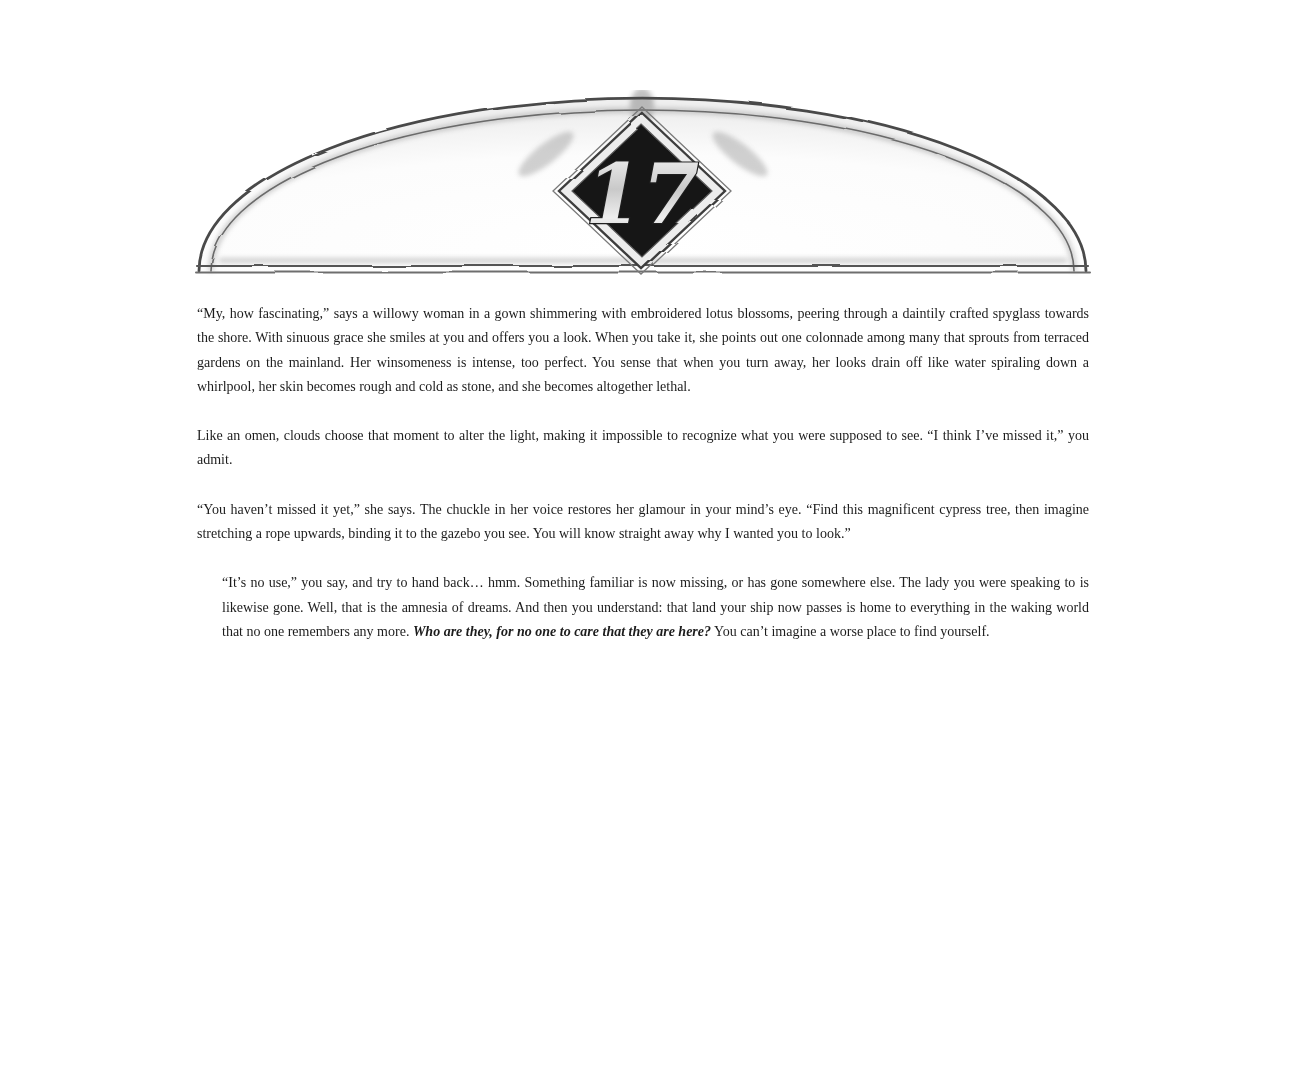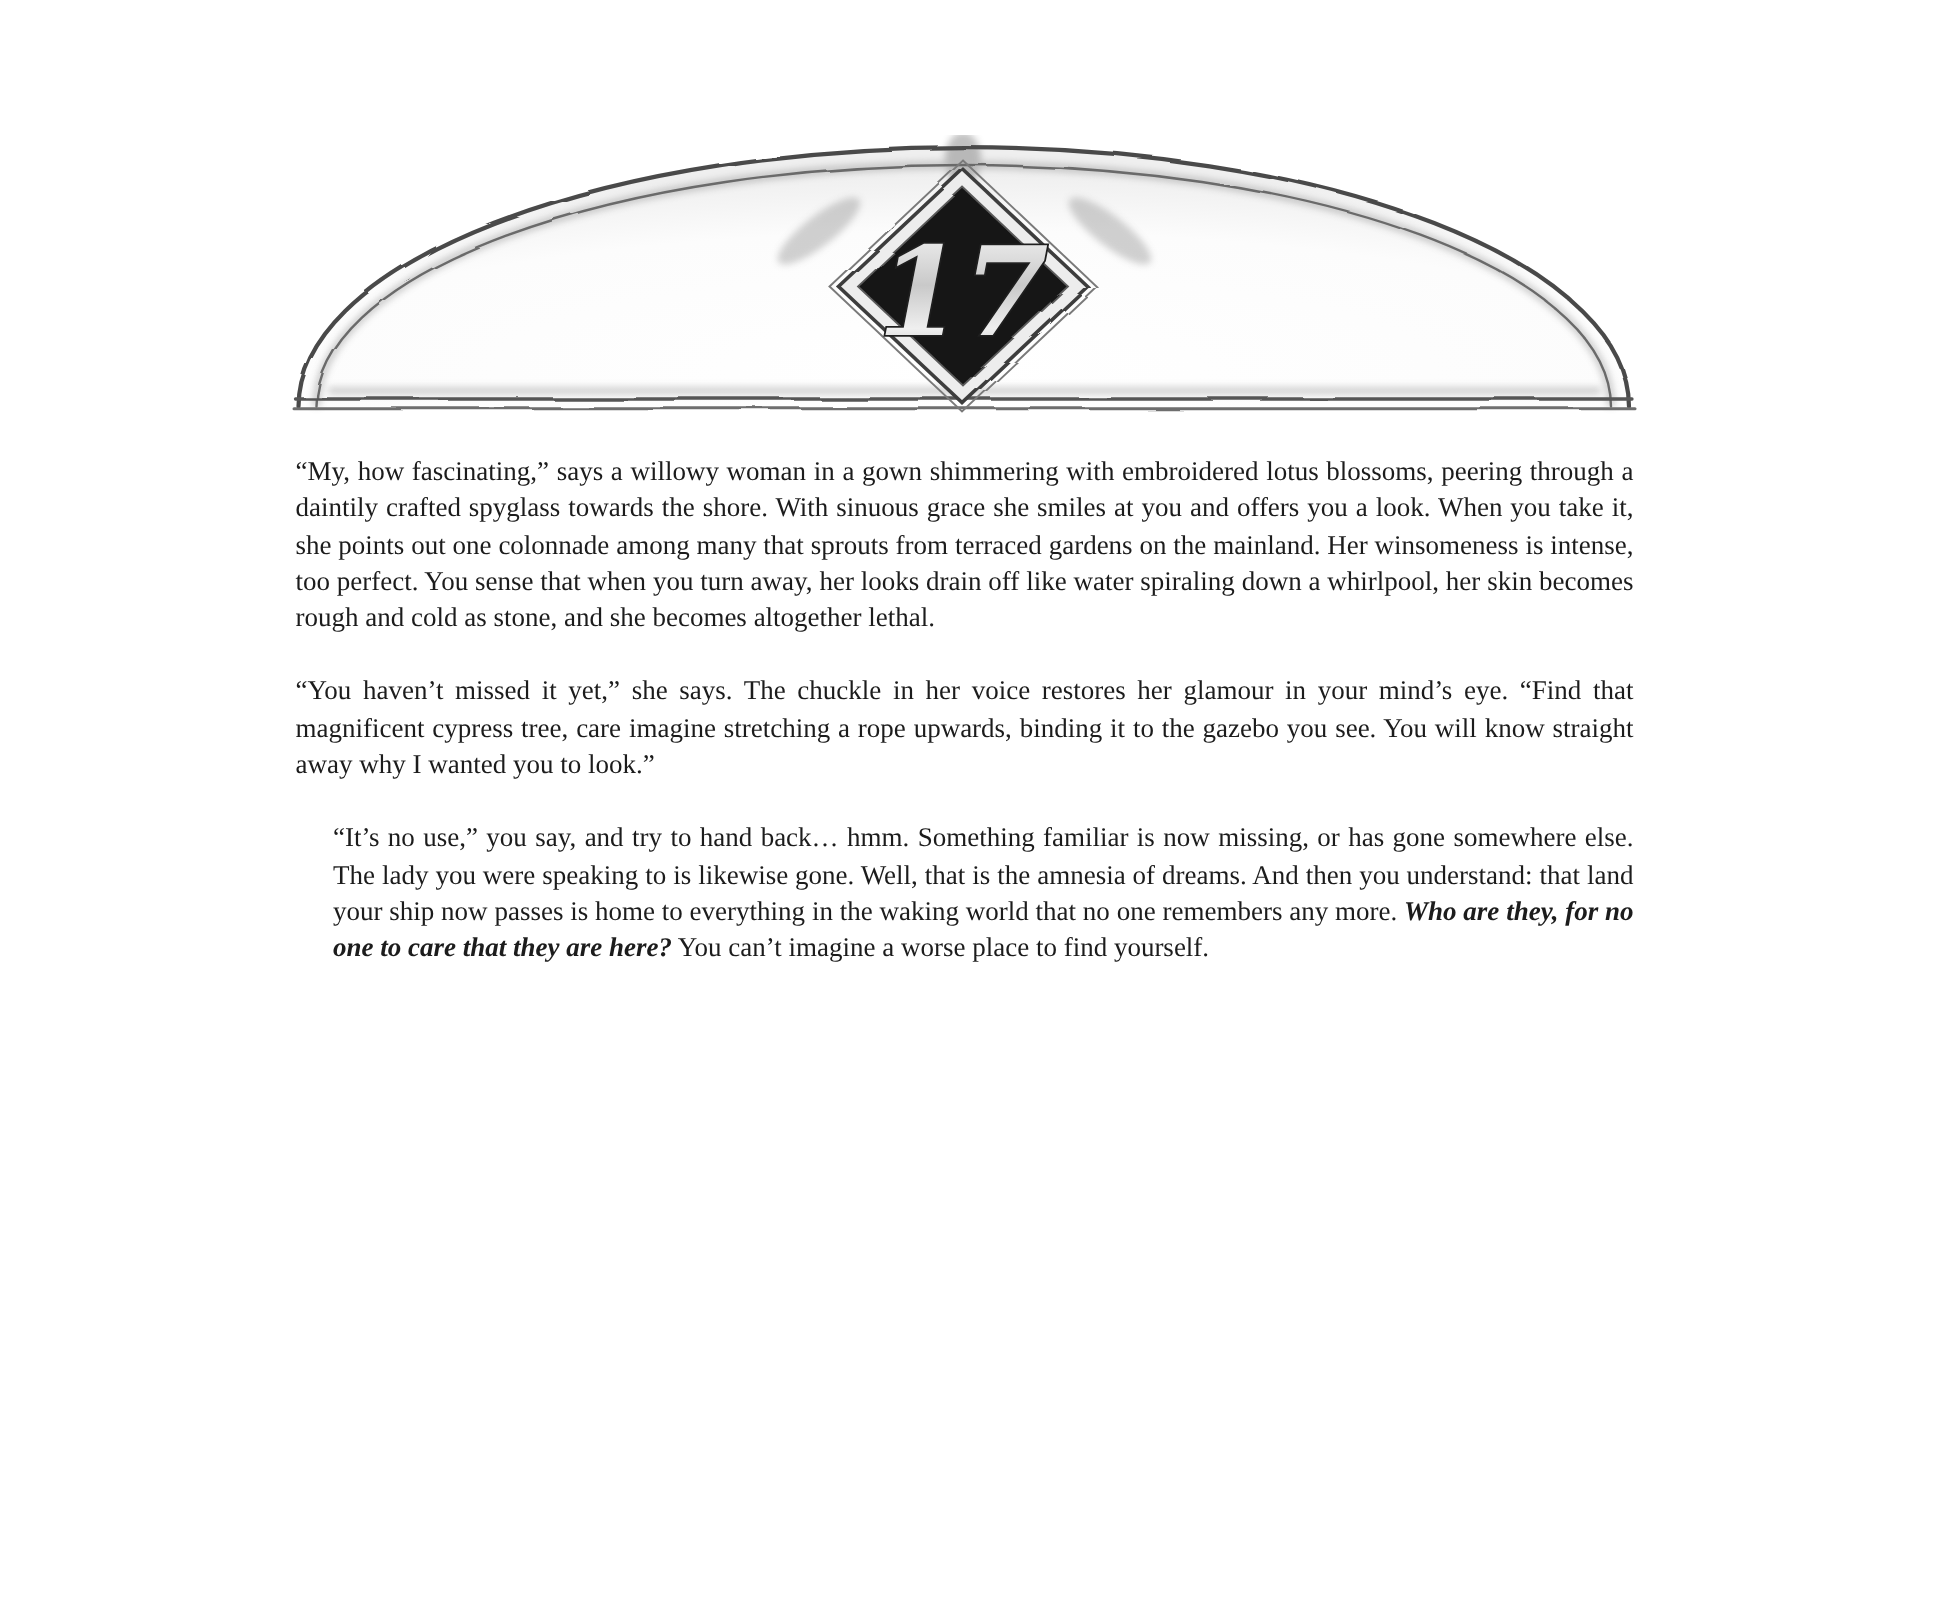--- a/index.html
+++ b/index.html
@@ -19,21 +19,21 @@
     margin:0;padding:0;
   }
   .illustration svg{display:block;width:100%;height:100%;}
   .bodytext{
     position:absolute;
     left:197px;top:302px;
     width:892px;
   }
   .bodytext p{
     margin:0 0 25px 0;
-    font-size:18px;
+    font-size:14px;
     line-height:24.3px;
     text-align:justify;
     text-justify:inter-word;
   }
   .bodytext p:last-child{margin-bottom:0;margin-left:25px;}
   .strong-em{font-weight:bold;font-style:italic;}
   .numeral{
     font-family:"DejaVu Serif", serif;
     font-weight:bold;
     font-style:italic;
@@ -89,19 +89,20 @@
         <path d="M448,17 L537,101 L448,185 L359,101 Z" fill="none" stroke="#7a7a7a" stroke-width="1.3" filter="url(#sketch)"></path>
         <path d="M448,23 L531,101 L448,179 L365,101 Z" fill="#ededed" stroke="#3e3e3e" stroke-width="2.4" filter="url(#sketch)"></path>
         <path d="M448,35 L518,101 L448,167 L378,101 Z" fill="#141414" stroke="#5a5a5a" stroke-width="1.2" filter="url(#sketch)"></path>
         <text class="numeral" x="448" y="133" font-size="82" text-anchor="middle" fill="url(#metal)" stroke="#1f1f1f" stroke-width="2.4">17</text>
       </g>
     </svg>
   </figure>
 
   <article class="bodytext">
     <p>“My, how fascinating,” says a willowy woman in a gown shimmering with embroidered lotus blossoms, peering through a daintily crafted spyglass towards the shore. With sinuous grace she smiles at you and offers you a look. When you take it, she points out one colonnade among many that sprouts from terraced gardens on the mainland. Her winsomeness is intense, too perfect. You sense that when you turn away, her looks drain off like water spiraling down a whirlpool, her skin becomes rough and cold as stone, and she becomes altogether lethal.</p>
-    <p>“You haven’t missed it yet,” she says. The chuckle in her voice restores her glamour in your mind’s eye. “Find that magnificent cypress tree, care imagine stretching a rope upwards, binding it to the gazebo you see. You will know straight away why I wanted you to look.”</p>
+    <p>Like an omen, clouds choose that moment to alter the light, making it impossible to recognize what you were supposed to see. “I think I’ve missed it,” you admit.</p>
+    <p>“You haven’t missed it yet,” she says. The chuckle in her voice restores her glamour in your mind’s eye. “Find this magnificent cypress tree, then imagine stretching a rope upwards, binding it to the gazebo you see. You will know straight away why I wanted you to look.”</p>
     <p>
       <span>“It’s no use,” you say, and try to hand back… hmm. Something familiar is now missing, or has gone somewhere else. The lady you were speaking to is likewise gone. Well, that is the amnesia of dreams. And then you understand: that land your ship now passes is home to everything in the waking world that no one remembers any more. </span><em class="strong-em">Who are they, for no one to care that they are here?</em><span> You can’t imagine a worse place to find yourself.</span>
     </p>
   </article>
 
 </div>
 
 </body></html>

